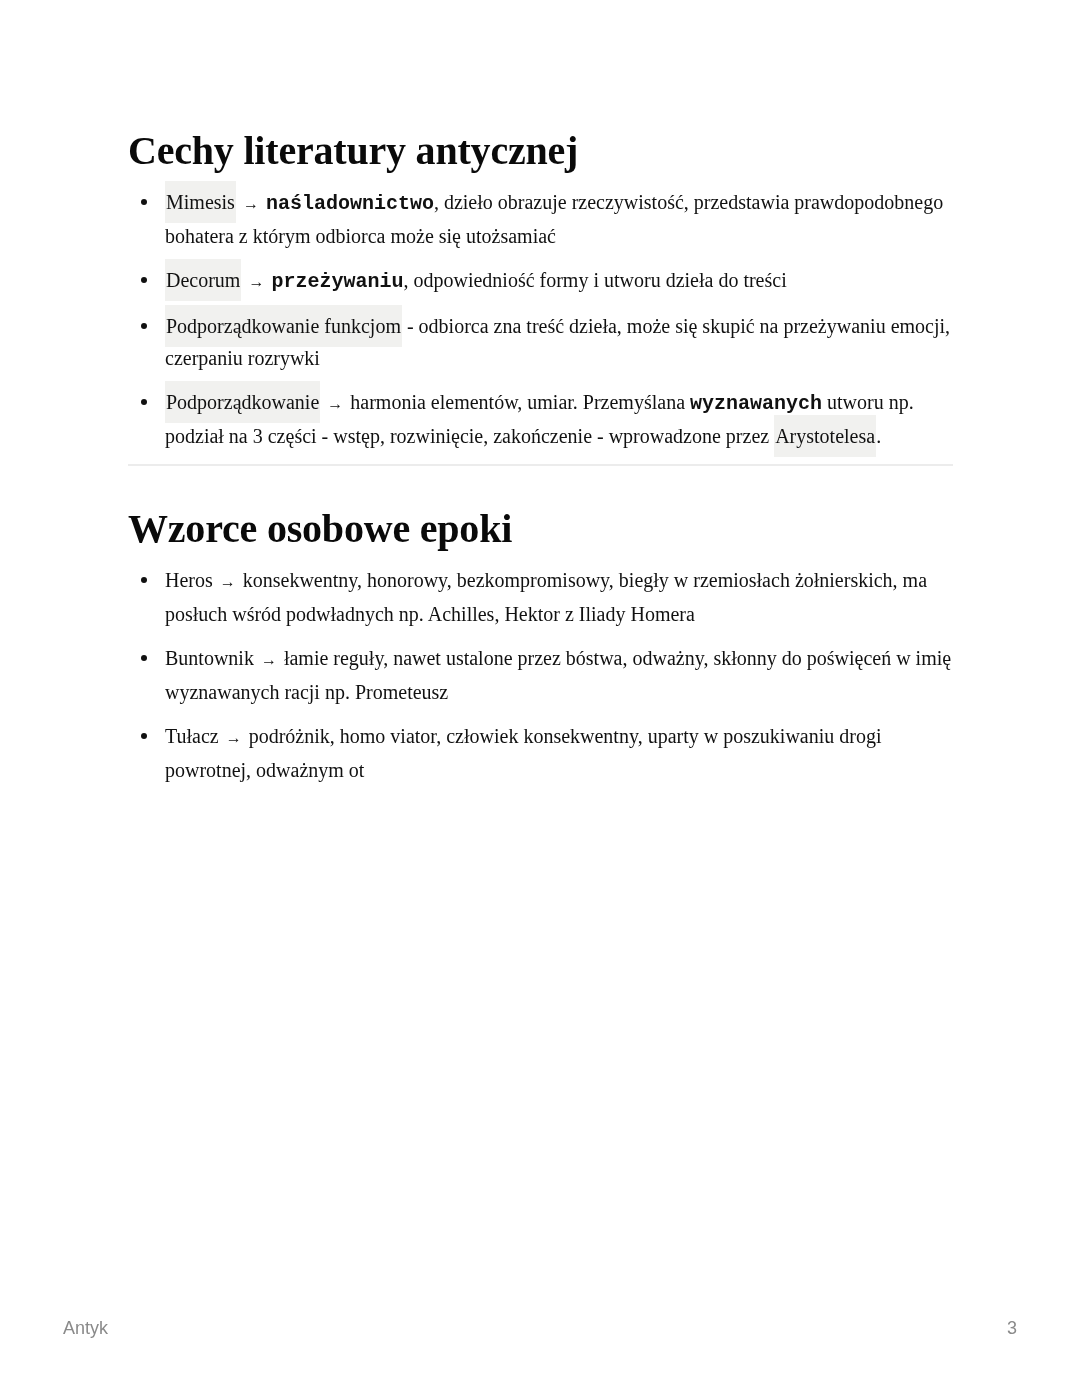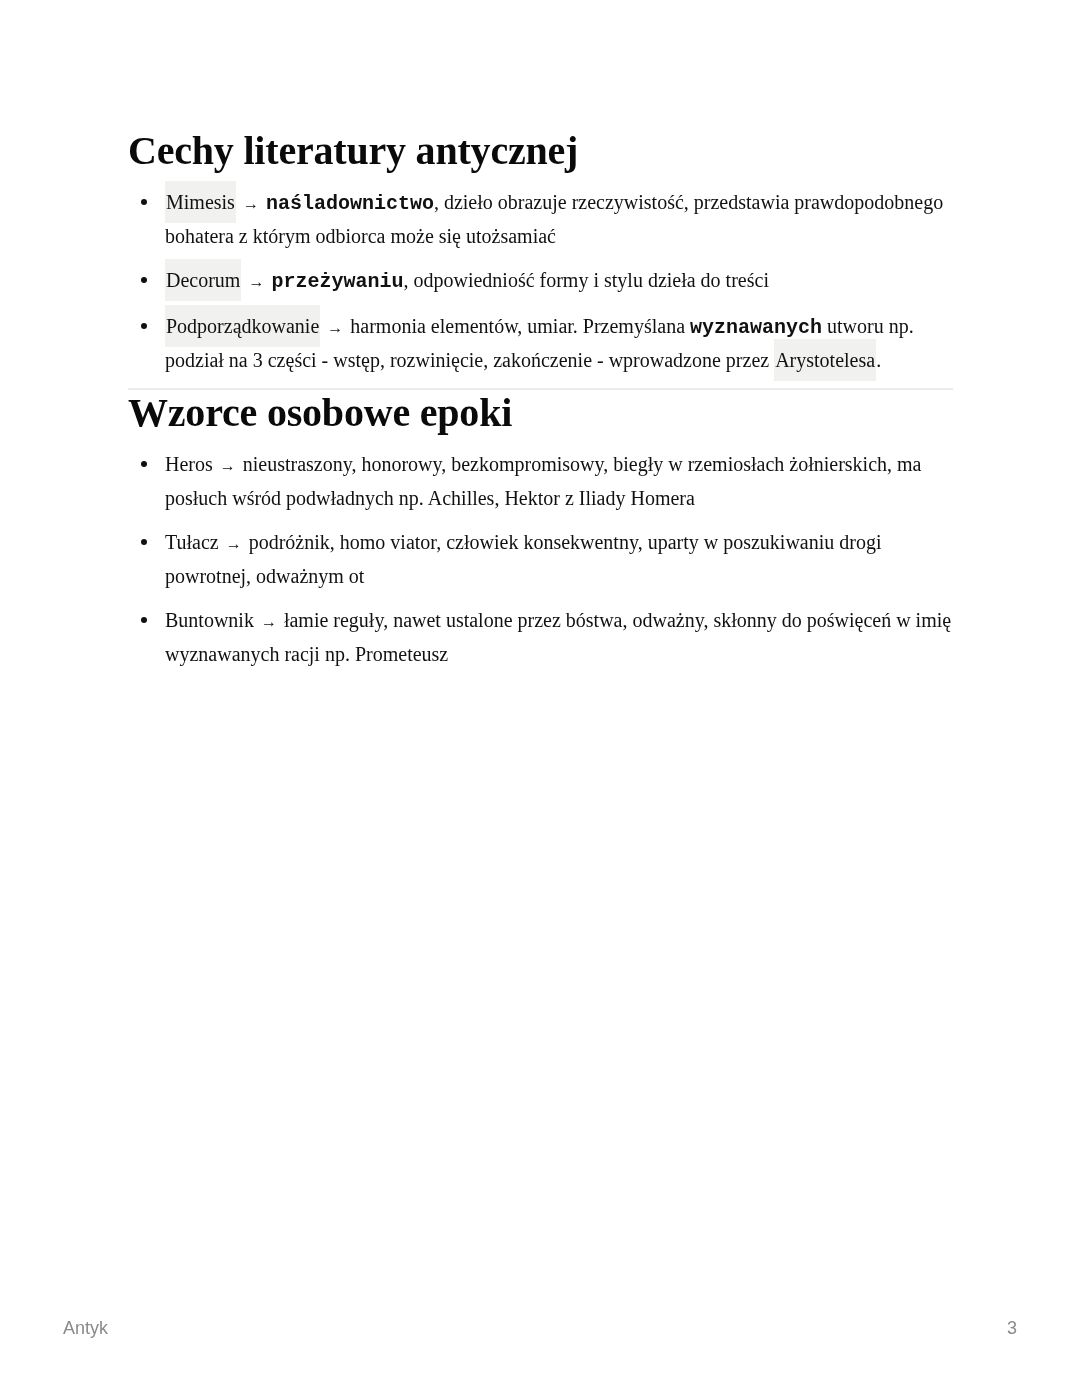--- a/index.html
+++ b/index.html
@@ -1,21 +1,21 @@
 <!DOCTYPE html>
 <html><head>
 <meta charset="utf-8">
 <style>
   html, body { margin: 0; padding: 0; background: #ffffff; }
   body { width: 1080px; height: 1397px; position: relative; overflow: hidden;
          font-family: "Liberation Serif", serif; color: #111111; }
   .page { position: absolute; left: 128px; top: 128px; width: 825px; }
   h1 { font-family: Liberation Serif, serif; font-weight: bold; font-size: 40px;
        line-height: 46px; margin: 0 0 12px 0; color: #0a0a0a; letter-spacing: -0.2px; }
-  h1.second { }
+  h1.second { margin-top: 40px; }
   ul { list-style: none; margin: 0; padding: 0; }
   li { position: relative; padding-left: 37px; font-size: 20px; line-height: 32px;
        margin-bottom: 12px; }
   li::before { content: ""; position: absolute; left: 13px; top: 13px; width: 6px; height: 6px;
                border-radius: 50%; background: #111; }
   .hl { background: #f1f1ef; padding: 10px 1px; }
   .arrow { font-size: 16px; padding: 0 2px; }
   b { font-weight: bold; font-family: Liberation Mono, monospace; }
   .divider { height: 2px; background: #ececec; margin: 6px 0 0 0; width: 825px; }
   .footer { position: absolute; top: 1318px; font-family: "Liberation Sans", sans-serif;
@@ -23,27 +23,28 @@
   .footer.left { left: 63px; text-align: right; }
   .footer.right { right: 63px; }
 </style>
 </head>
 <body>
 
 <div class="page">
   <h1>Cechy literatury antycznej</h1>
   <ul>
     <li><span class="hl">Mimesis</span> <span class="arrow">→</span> <b>naśladownictwo</b><span>, dzieło obrazuje rzeczywistość, przedstawia prawdopodobnego bohatera z którym odbiorca może się utożsamiać</span></li>
-    <li><span class="hl">Decorum</span> <span class="arrow">→</span> <b>przeżywaniu</b><span>, odpowiedniość formy i stylu dzieła do treści</span></li>
+    <li><span class="hl">Decorum</span> <span class="arrow">→</span> <b>przeżywaniu</b><span>, odpowiedniość formy i utworu dzieła do treści</span></li>
+    <li><span class="hl">Podporządkowanie funkcjom</span><span> - odbiorca zna treść dzieła, może się skupić na przeżywaniu emocji, czerpaniu rozrywki</span></li>
     <li><span class="hl">Podporządkowanie</span> <span class="arrow">→</span><span> harmonia elementów, umiar.  Przemyślana </span><b>wyznawanych</b><span> utworu np. podział na 3 części - wstęp, rozwinięcie, zakończenie - wprowadzone przez </span><span class="hl">Arystotelesa</span><span>.</span></li>
   </ul>
   <div class="divider"></div>
 
   <h1 class="second">Wzorce osobowe epoki</h1>
   <ul>
-    <li><span>Heros</span> <span class="arrow">→</span><span> nieustraszony, honorowy, bezkompromisowy, biegły w rzemiosłach żołnierskich, ma posłuch wśród podwładnych np. Achilles, Hektor z Iliady Homera</span></li>
+    <li><span>Heros</span> <span class="arrow">→</span><span> konsekwentny, honorowy, bezkompromisowy, biegły w rzemiosłach żołnierskich, ma posłuch wśród podwładnych np. Achilles, Hektor z Iliady Homera</span></li>
+    <li><span>Buntownik</span> <span class="arrow">→</span><span> łamie reguły, nawet ustalone przez bóstwa, odważny, skłonny do poświęceń w imię wyznawanych racji np. Prometeusz</span></li>
     <li><span>Tułacz</span> <span class="arrow">→</span><span> podróżnik, homo viator, człowiek konsekwentny, uparty w poszukiwaniu drogi powrotnej, odważnym ot</span></li>
-    <li><span>Buntownik</span> <span class="arrow">→</span><span> łamie reguły, nawet ustalone przez bóstwa, odważny, skłonny do poświęceń w imię wyznawanych racji np. Prometeusz</span></li>
   </ul>
 </div>
 
 <div class="footer left">Antyk</div>
 <div class="footer right">3</div>
 
 </body></html>

